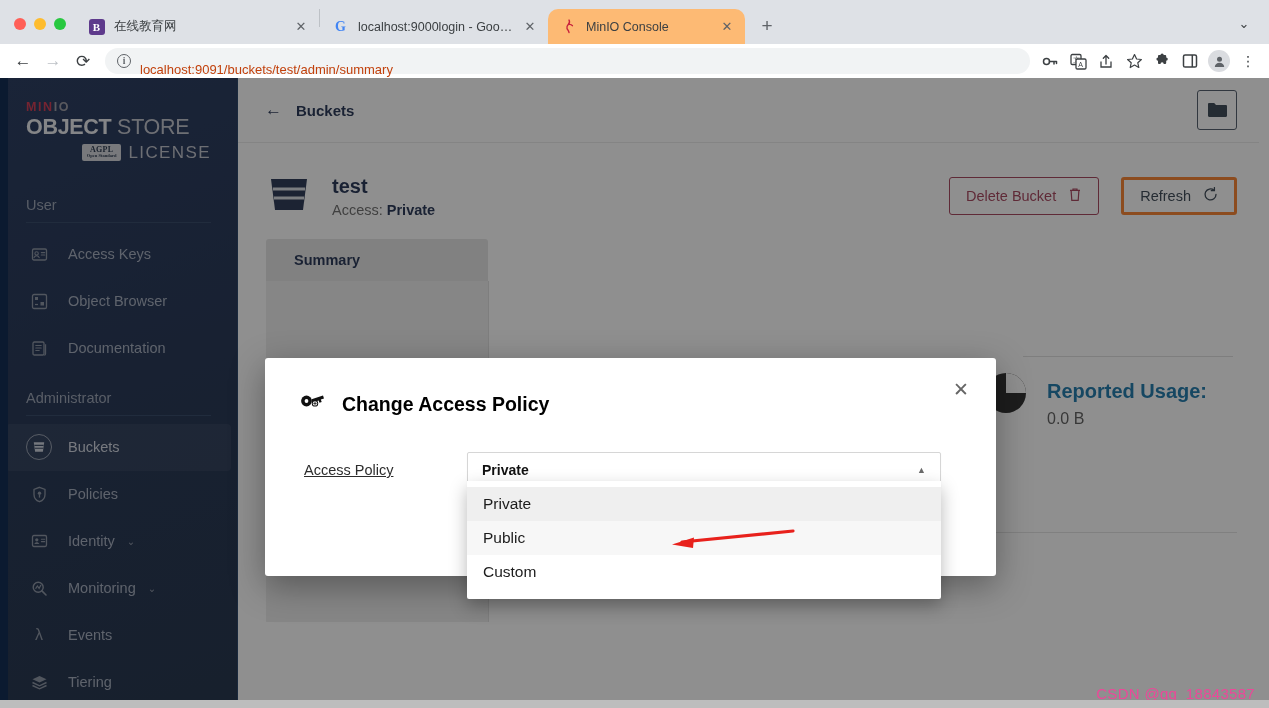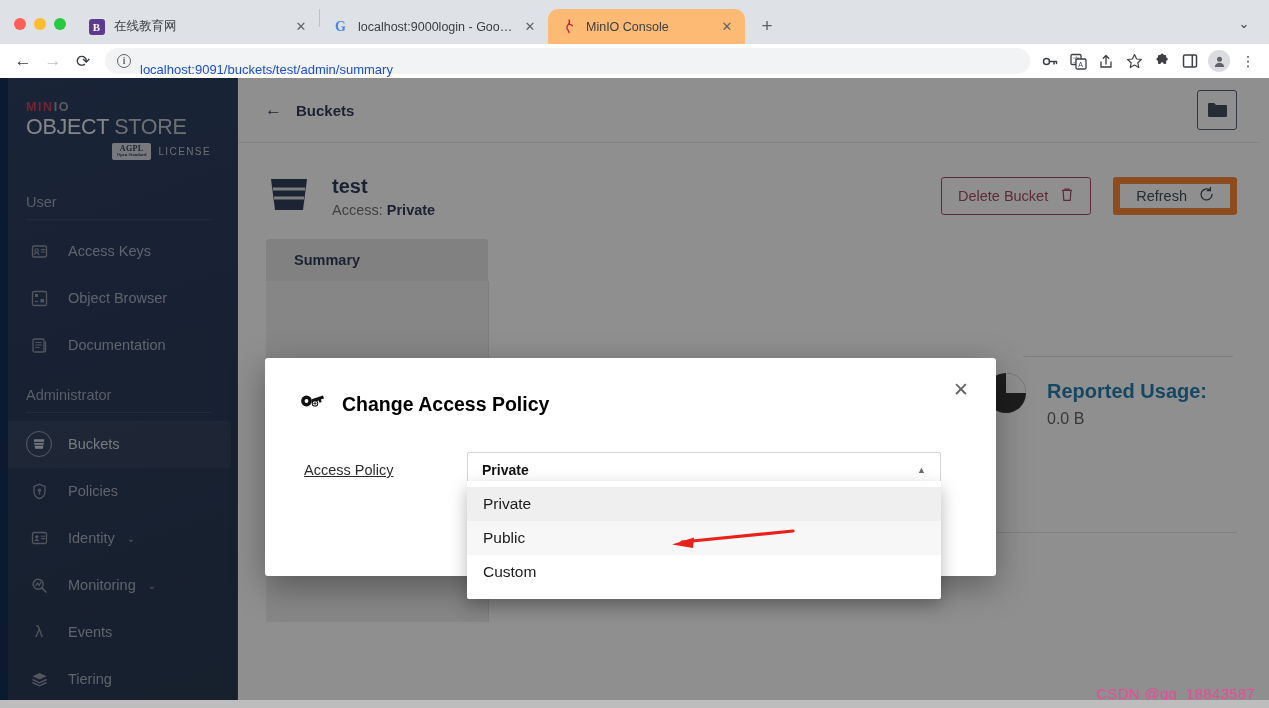--- a/index.html
+++ b/index.html
@@ -98,21 +98,21 @@
     border-radius: 13px; margin: 0 7px; display: flex; align-items: center;
     padding: 0 12px; gap: 9px;
   }
   .info-icon {
     width: 14px; height: 14px; border: 1.3px solid #5f6368;
     border-radius: 50%; font-size: 9.5px; color: #5f6368;
     display: flex; align-items: center; justify-content: center;
     font-family: "Liberation Serif", serif; font-weight: bold;
     flex: 0 0 14px;
   }
-  .url { font-size: 13px; color: #1d4ed8; white-space: nowrap; margin-top: 16px; }
+  .url { font-size: 13px; color: #c2410c; white-space: nowrap; margin-top: 16px; }
   .tb-icons { display: flex; align-items: center; gap: 2px; }
   .tb-ic {
     width: 26px; height: 26px; display: flex; align-items: center;
     justify-content: center; color: #3c4043; font-size: 14px;
   }
   .avatar-ic {
     width: 22px; height: 22px; border-radius: 50%; background: #dadce0;
     display: flex; align-items: center; justify-content: center;
     font-size: 12px; color: #5f6368; margin: 0 3px;
   }
@@ -133,34 +133,34 @@
   .logo-box { padding: 22px 22px 20px 26px; }
   .logo-mini {
     font-size: 12.5px; font-weight: bold; letter-spacing: 1.6px;
     color: #c8203c; margin-bottom: 2px;
   }
   .logo-mini .o { color: #8f8f9a; }
   .logo-main {
     font-size: 21.5px; letter-spacing: -0.3px; line-height: 1.05;
     white-space: nowrap;
   }
-  .logo-main b { font-weight: normal; color: #e9eaee; }
+  .logo-main b { font-weight: bold; color: #e9eaee; }
   .logo-main span { font-weight: normal; color: #b9bcc6; }
   .logo-lic {
     display: flex; align-items: center; justify-content: flex-end;
     gap: 7px; margin-top: 4px; padding-right: 4px;
   }
   .agpl-badge {
     background: #cfd2d8; color: #0a1a33; font-size: 8px; font-weight: bold;
     padding: 2px 5px; border-radius: 2px; letter-spacing: .3px;
     line-height: 1.05; text-align: center;
     font-family: "Liberation Serif", serif;
   }
   .agpl-badge em { display: block; font-size: 4.5px; font-style: normal; letter-spacing: 0; }
-  .lic-text { font-size: 10px; letter-spacing: 1.4px; color: #b9bcc6; }
+  .lic-text { font-size: 17px; letter-spacing: 1.4px; color: #b9bcc6; }
 
   .side-sect {
     padding: 0 26px; margin-top: 14px;
   }
   .side-sect-title {
     font-size: 14.5px; color: #8e98ab; padding-bottom: 9px;
     border-bottom: 1px solid #1a3055;
   }
   .side-item {
     display: flex; align-items: center; height: 47px;
@@ -206,21 +206,21 @@
   .bucket-ic { margin-right: 20px; }
   .bucket-name { font-size: 20px; font-weight: bold; color: #0a1b3f; }
   .bucket-access { font-size: 14.5px; color: #5b5b5b; margin-top: 4px; }
   .bucket-access b { color: #0a1b3f; font-weight: bold; }
   .bh-spacer { flex: 1 1 auto; }
   .btn {
     height: 38px; border-radius: 3px; display: flex; align-items: center;
     gap: 12px; padding: 0 16px; font-size: 14.5px; background: #fff;
   }
   .btn.danger { border: 1px solid #9c2c48; color: #9c2c48; }
-  .btn.plain { border: 7px solid #f97316; color: #22303f; margin-left: 22px; text-align: center; }
+  .btn.plain { border: 3px solid #f97316; color: #22303f; margin-left: 22px; text-align: center; }
 
   .tabs-row { padding: 18px 0 0 28px; display: flex; }
   .sub-tab {
     background: #e2e2e2; padding: 13px 28px; font-size: 14.5px;
     font-weight: bold; color: #0a1b3f; border-radius: 3px 3px 0 0;
     min-width: 222px;
   }
 
   .panels { display: flex; padding: 0 22px 0 28px; gap: 0; }
   .panel-left {

